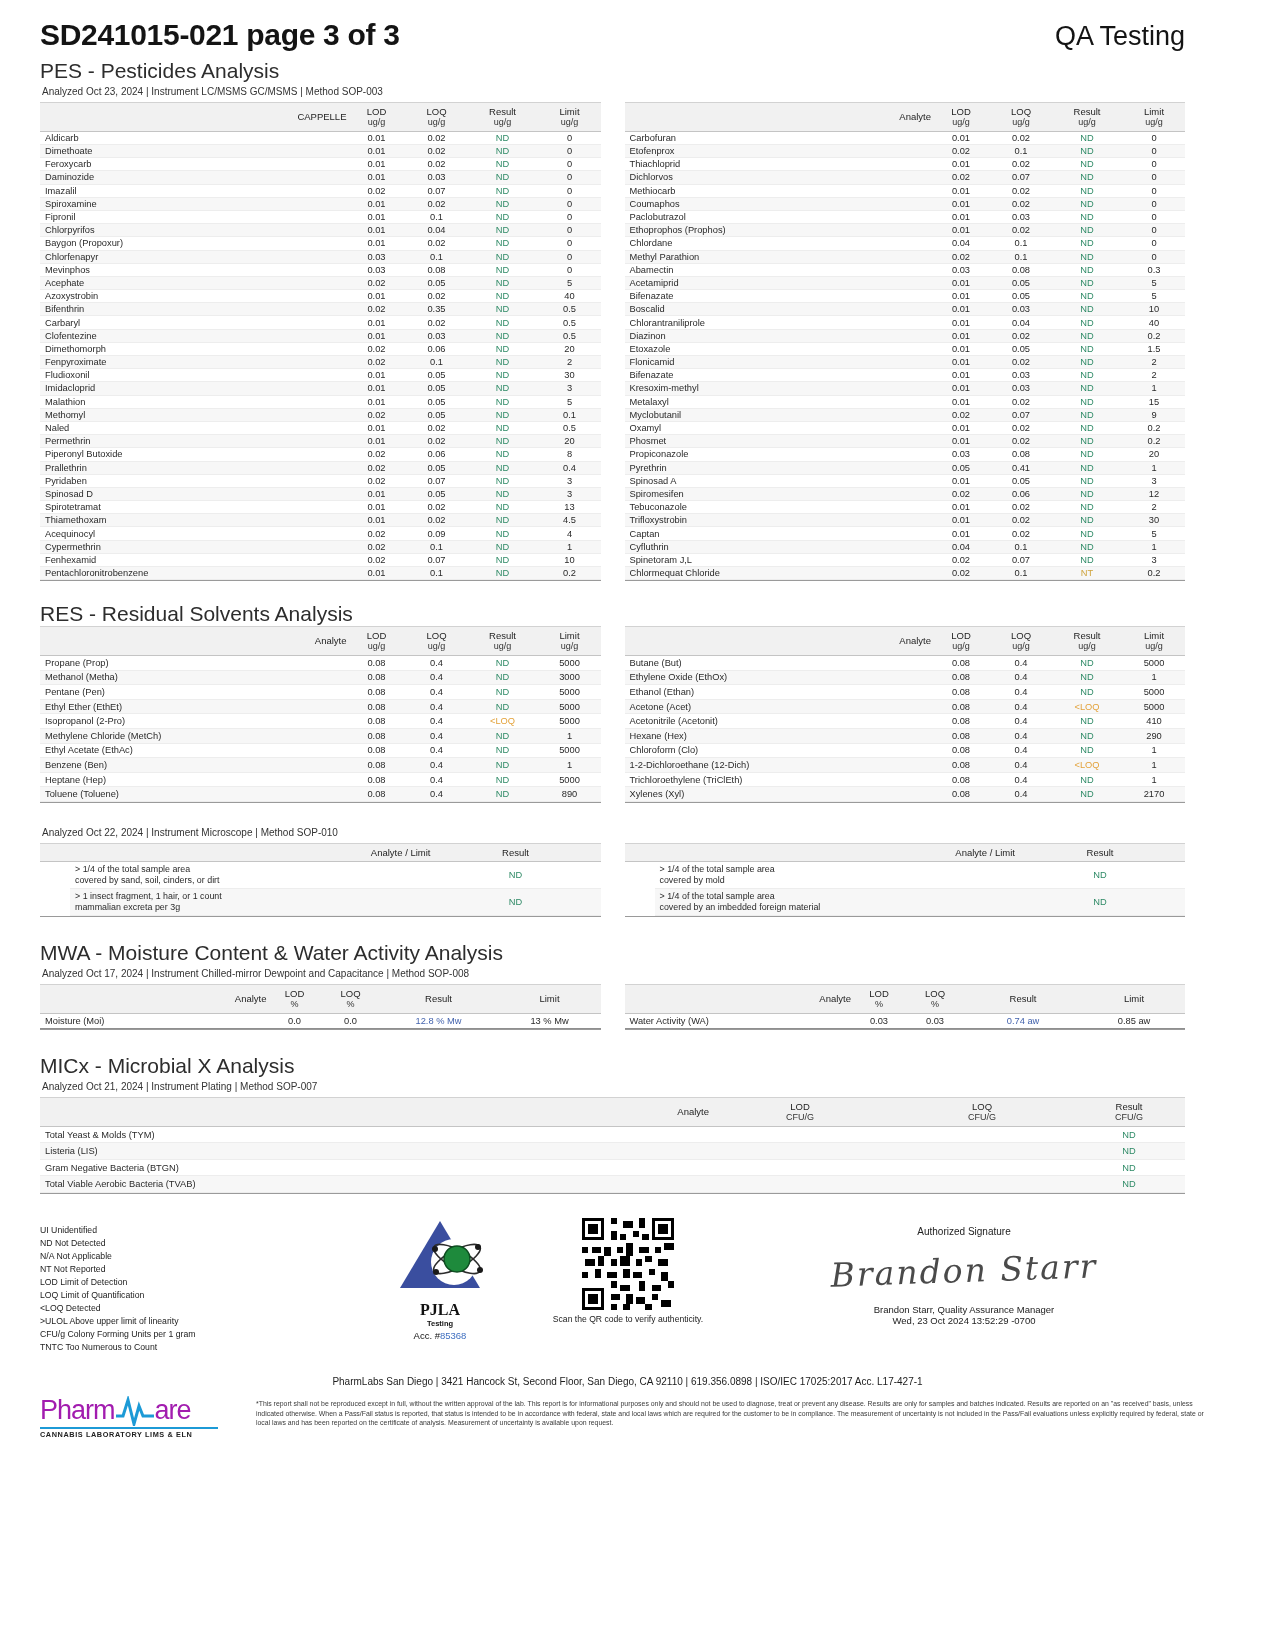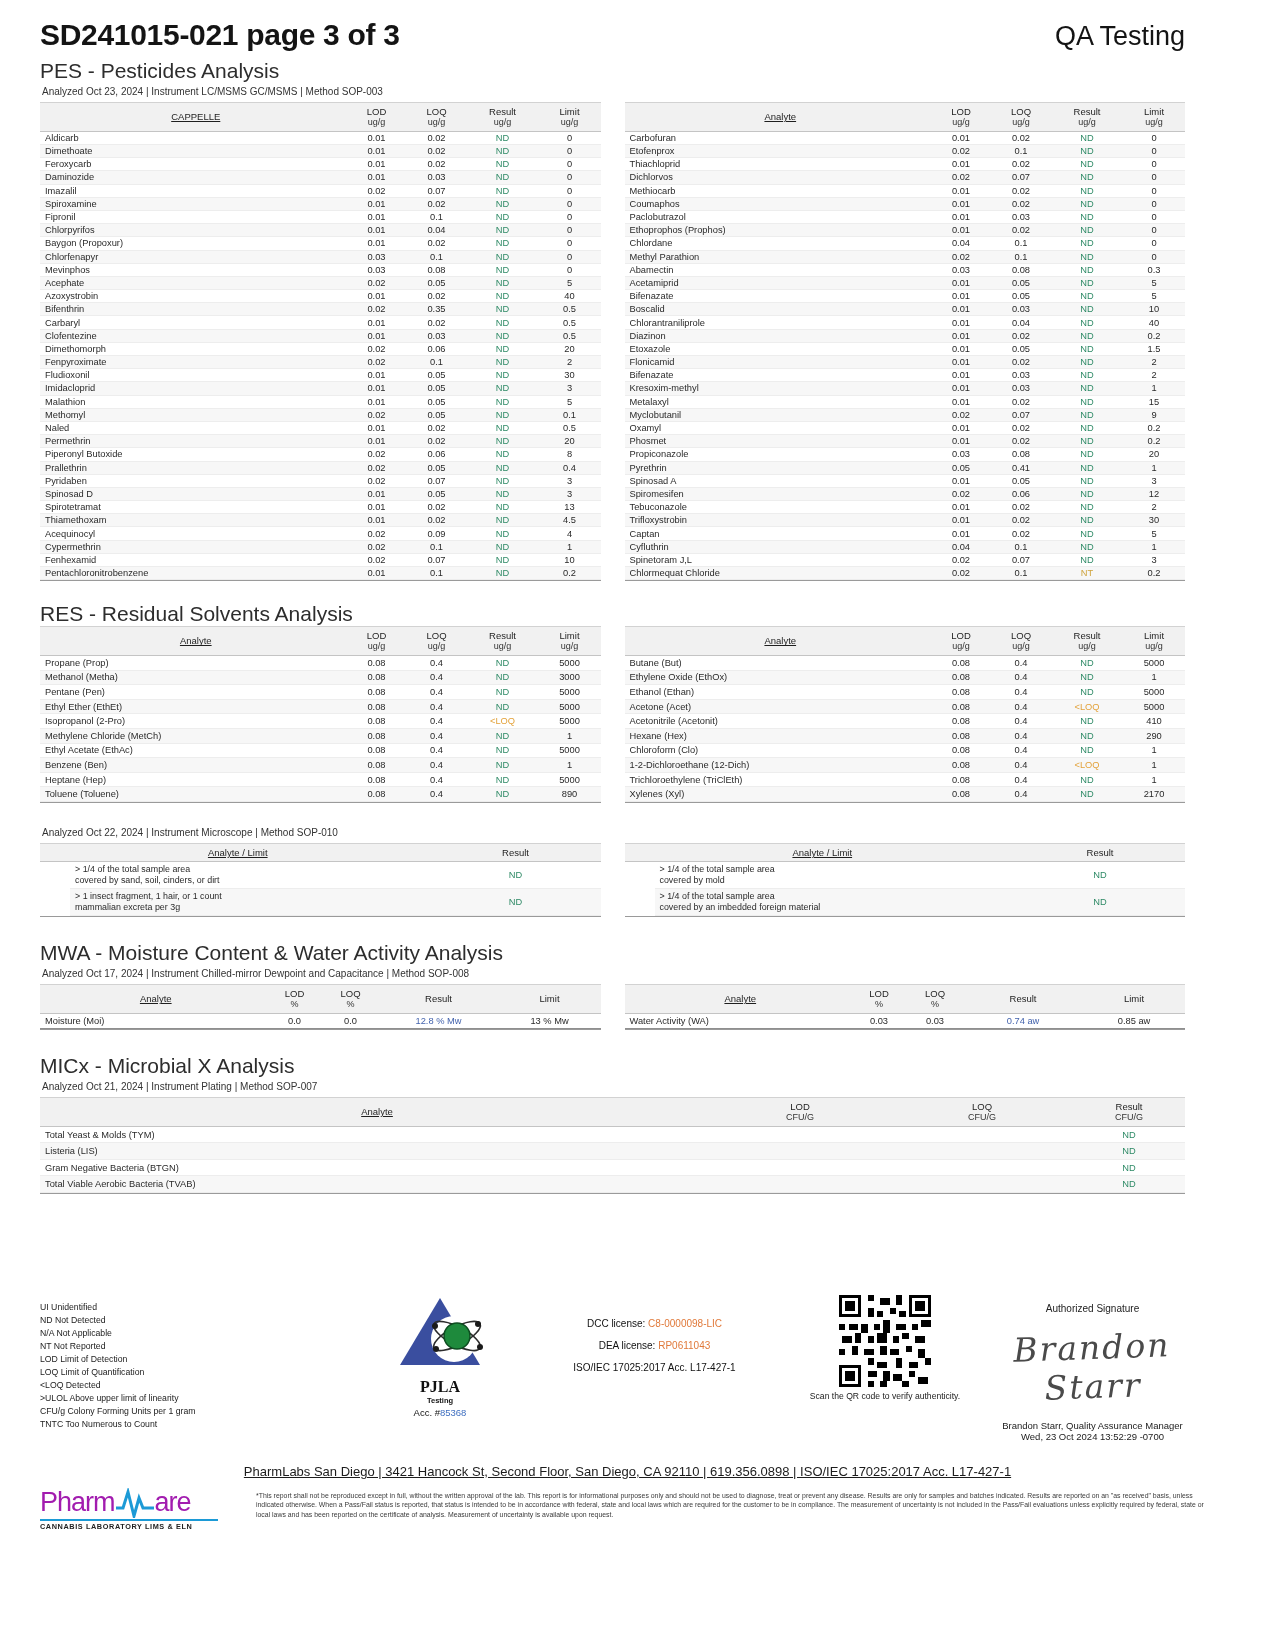--- a/index.html
+++ b/index.html
@@ -20,21 +20,21 @@
   
   .grid-pes  { display:grid; grid-template-columns:1fr 60px 60px 72px 62px; }
   .grid-fvi  { display:grid; grid-template-columns:1fr 170px; }
   .grid-mwa  { display:grid; grid-template-columns:1fr 56px 56px 120px 102px; }
   .grid-micx { display:grid; grid-template-columns:1fr 182px 182px 112px; }
 
   .thead { background:#f1f1f1; border-top:1px solid #d2d2d2; border-bottom:1px solid #c4c4c4;
            padding:3px 0; align-items:center; }
   .hcell { text-align:center; font-size:9.5px; line-height:1.18; color:#1f1f1f; }
   .hcell .u { font-size:9px; color:#333; }
-  .hcell:first-child { text-align:center; padding-left:5px;text-decoration:underline; }
+  .hcell:first-child { text-align:right; padding-left:5px; }
 
   .tbody { border-bottom:1px solid #9a9a9a; }
   .trow { align-items:center; border-bottom:1px solid #ededed; background:#fff; }
   .tbody .trow:nth-child(even) { background:#f7f7f7; }
   .tcell { font-size:9.3px; color:#2a2a2a; text-align:center; overflow:hidden; white-space:nowrap; }
   .tcell.c0 { text-align:left; padding-left:5px; }
 
   .t-pes .trow  { height:13.2px; }
   .t-res .trow  { height:14.6px; }
   .t-fvi .trow  { height:27px;margin-left:30px; }
@@ -48,41 +48,41 @@
   .loq { color:#e3a23a; }
   .val { color:#4363ad; }
 
   .sec { margin-bottom:0; }
   .sec-res  { margin-top:21px; }
   .sec-fvi  { margin-top:24px; }
   .sec-mwa  { margin-top:24px; }
   .sec-micx { margin-top:24px; }
 
   
-  .footer { position:absolute; left:40px; right:60px; top:1295px; }
+  .footer { position:absolute; left:40px; right:60px; top:1218px; }
   .foot-row { display:flex; align-items:flex-start; }
   .legend { width:265px; font-size:8.7px; line-height:1.5; color:#222; padding-top:6px; }
   .pjla { width:150px; text-align:center; margin-left:60px; }
   .pjla .pjla-name { font-size:16px; font-weight:bold; font-family:"Liberation Serif",serif; color:#111; margin-top:1px; }
   .pjla .pjla-sub  { font-size:7.5px; font-weight:bold; color:#111; }
   .pjla .pjla-acc  { font-size:9.5px; color:#111; margin-top:2px; }
   .pjla .pjla-acc .num { color:#3f6fc0; }
   .licenses { width:235px; text-align:center; font-size:10px; line-height:2.2; padding-top:18px; margin-left:22px; color:#111; }
   .licenses .ov { color:#e0793a; }
   .qrwrap { width:170px; text-align:center; margin-left:28px; }
   .qrwrap svg { display:block; margin:0 auto; }
   .qr-caption { font-size:8.6px; color:#222; margin-top:4px; }
   .sigblock { flex:1; text-align:center; padding-top:8px; }
   .sig-head { font-size:10px; color:#222; }
   .sig-script { font-family:"DejaVu Serif","Liberation Serif",serif; font-style:italic;
                 font-size:33px; color:#4a4a4a; margin-top:14px; transform:rotate(-2deg); letter-spacing:2px; }
   .sig-name { font-size:9.5px; color:#222; margin-top:14px; }
   .sig-date { font-size:9.5px; color:#222; }
 
-  .address { text-align:center; font-size:13px; color:#1c1c1c; margin-top:22px;text-decoration:underline; }
+  .address { text-align:center; font-size:10px; color:#1c1c1c; margin-top:22px; }
   .bottom-row { display:flex; margin-top:8px; align-items:flex-start; }
   .pw-logo { width:178px; }
   .pw-line1 { display:flex; align-items:flex-end; }
   .pw-text { font-size:27px; font-weight:normal; color:#a21caf; letter-spacing:-1px; }
   .pw-tag { font-size:7.3px; letter-spacing:0.6px; color:#222; border-top:2px solid #1c9ad6; margin-top:1px; padding-top:1px; font-weight:bold; }
   .disclaimer { flex:1; font-size:6.9px; line-height:1.35; color:#3a3a3a; padding:4px 0 0 38px; }
 </style>
 </head>
 <body>
 
@@ -1016,31 +1016,20 @@
           <circle cx="84" cy="29" r="3" fill="#1a1a1a"></circle>
           <circle cx="42" cy="54" r="3" fill="#1a1a1a"></circle>
         </svg>
         <div class="pjla-name">PJLA</div>
         <div class="pjla-sub">Testing</div>
         <div class="pjla-acc">
           <span>Acc. #</span><span class="num">85368</span>
         </div>
       </div>
 
-      <div class="licenses">
-        <div>
-          <span>DCC license:</span>
-          <span class="ov">C8-0000098-LIC</span>
-        </div>
-        <div>
-          <span>DEA license:</span>
-          <span class="ov">RP0611043</span>
-        </div>
-        <div>ISO/IEC 17025:2017  Acc. L17-427-1</div>
-      </div>
 
       <div class="qrwrap">
         <svg width="92" height="92" viewBox="0 0 29 29" shape-rendering="crispEdges">
           <rect width="29" height="29" fill="#fff"></rect>
           <g fill="#000">
             <rect x="0" y="0" width="7" height="7"></rect>
               <rect x="1" y="1" width="5" height="5" fill="#fff"></rect>
               <rect x="2" y="2" width="3" height="3"></rect>
             <rect x="22" y="0" width="7" height="7"></rect>
               <rect x="23" y="1" width="5" height="5" fill="#fff"></rect>

